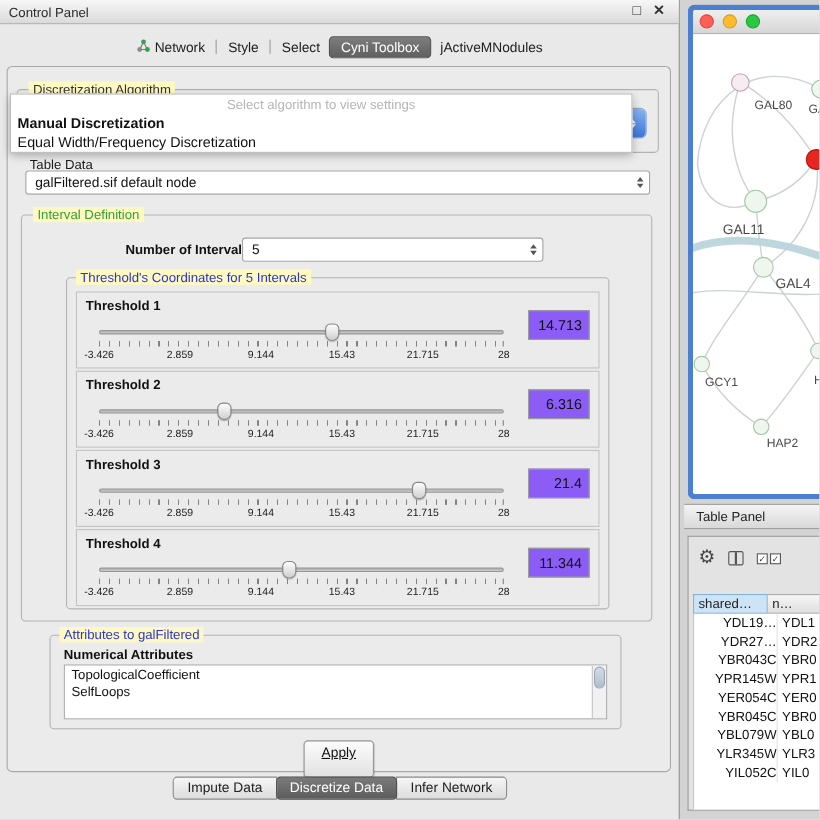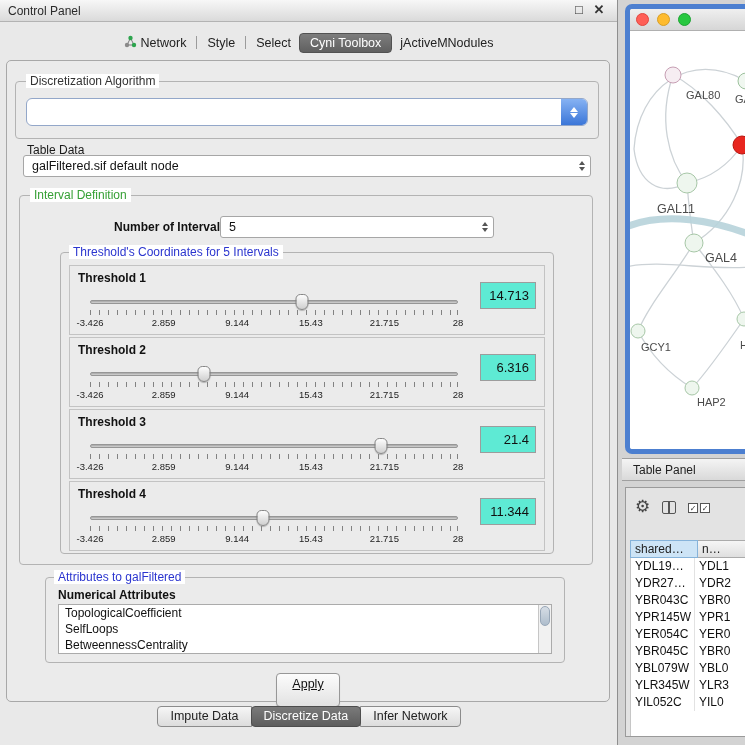--- a/index.html
+++ b/index.html
@@ -23,21 +23,21 @@
     font-size:12.5px; color:#222; white-space:nowrap; }
   .tab.selected { background:linear-gradient(#7d7d7d,#606060); color:#fff;
     border:1px solid #525252; border-radius:4px; padding:2px 10px; }
   .tab-sep { width:1px; height:13px; background:#9b9b9b; margin:0 2px; }
 
   
   .cp-content { position:absolute; left:6px; top:60px; width:604px; height:642px;
     border:1px solid #a8a8a8; border-radius:5px; background:#ebebeb; }
 
   .groupbox { position:absolute; border:1px solid #b3b3b3; border-radius:4px; }
-  .group-title { position:absolute; top:-8px; left:10px; background:#ffffff;
+  .group-title { position:absolute; top:-8px; left:10px; background:#fef9c3;
     padding:0 4px; font-size:12px; color:#333; white-space:nowrap; }
   .title-green { color:#36a035; }
   .title-blue { color:#2b35cf; }
 
   
   .algo-group { left:8px; top:20px; right:10px; height:58px; z-index:1; }
   .algo-combo { position:absolute; left:10px; right:10px; top:16px; height:28px;
     background:#fff; border:1px solid #93a7c9; border-radius:6px; }
   .algo-cap { position:absolute; right:0; top:0; bottom:0; width:26px;
     border-radius:0 5px 5px 0; background:linear-gradient(#86b2f3,#3b76d8);
@@ -65,21 +65,21 @@
   
   .interval-group { left:12px; right:16px; top:134px; height:370px; }
   .numint-label { position:absolute; left:46px; top:24px; font-size:12px; font-weight:bold; color:#111;margin-left:48px; }
   .numint-combo { left:200px; top:20px; width:274px; height:22px; }
   .thr-group { position:absolute; left:40px; top:56px; width:494px; height:302px;
     border:1px solid #b3b3b3; border-radius:4px; }
   .thr-stack { position:absolute; left:8px; right:8px; top:12px; display:flex; flex-direction:column; gap:2px; }
   .thr-block { position:relative; height:70px; border:1px solid #c3c3c3;padding-left:14px; }
   .thr-label { position:absolute; left:8px; top:5px; font-size:12px; font-weight:bold; color:#111; }
   .thr-value { position:absolute; right:8px; top:16px; width:56px; height:27px;
-    background:#5eead4; border:1px solid #9c9c9c; font-size:13px; color:#111;
+    background:#8b5cf6; border:1px solid #9c9c9c; font-size:13px; color:#111;
     text-align:right; padding:5px 6px 0 0; }
   .slider-zone { position:absolute; left:20px; right:86px; top:34px; height:6px; }
   .slider-track { position:absolute; left:0; right:0; top:0; height:4px;
     background:#cbcbcb; border:1px solid #969696; border-radius:2px;
     box-shadow:inset 0 1px 1px rgba(0,0,0,.15); }
   .slider-thumb { position:absolute; top:-6px; width:13px; height:16px;
     transform:translateX(-50%); background:linear-gradient(#fdfdfd,#cfcfcf);
     border:1px solid #868686; border-radius:6px 6px 8px 8px; box-shadow:0 1px 1px rgba(0,0,0,.25); }
   .ticks { position:absolute; left:20px; right:86px; top:44px; height:5px;
     background-image:repeating-linear-gradient(to right,#828282 0,#828282 1px,transparent 1px,transparent 9px);
@@ -138,21 +138,21 @@
     border:1.5px solid #555; border-radius:2px; }
   .col-icon::before { content:""; position:absolute; left:5px; top:0; bottom:0; width:1.5px; background:#555; }
   .chk-icon { position:absolute; top:15px; width:10px; height:10px; border:1px solid #555;
     font-size:8px; line-height:9px; text-align:center; color:#333; background:#fff; }
   .tw-header { position:absolute; left:4px; right:0; top:52px; height:18px; display:flex; }
   .th-cell { font-size:12px; color:#222; padding:1px 0 0 4px; overflow:hidden; white-space:nowrap; }
   .th-c1 { width:68px; background:#cde4f6; border:1px solid #86b3da; }
   .th-c2 { flex:1; background:linear-gradient(#f6f6f6,#dfdfdf); border:1px solid #ababab; border-left:none; }
   .tw-rows { position:absolute; left:4px; right:0; top:70px; bottom:0; background:#fff; border-left:1px solid #c6c6c6; }
   .t-row { display:flex; height:17px; }
-  .t-c1 { width:64px; padding:1px 0 0 4px; font-size:12px; color:#111; border-right:1px solid #e2e2e2; overflow:hidden; white-space:nowrap; }
+  .t-c1 { width:76px; padding:1px 0 0 4px; font-size:12px; color:#111; border-right:1px solid #e2e2e2; overflow:hidden; white-space:nowrap;text-align:right; }
   .t-c2 { flex:1; padding:1px 0 0 4px; font-size:12px; color:#111; overflow:hidden; white-space:nowrap; }
 </style>
 </head>
 <body>
 
 <div class="stage">
 
   <div class="cp-window">
     <div class="cp-titlebar">
       <span class="cp-title">Control Panel</span>
@@ -195,20 +195,25 @@
       <div class="groupbox algo-group">
         <span class="group-title">Discretization Algorithm</span>
         <div class="algo-combo">
           <div class="algo-cap">
             <div class="cap-arrow-up"></div>
               <div class="cap-arrow-dn"></div>
           </div>
         </div>
       </div>
 
+      <div class="algo-popup">
+        <div class="popup-placeholder">Select algorithm to view settings</div>
+        <div class="popup-opt-bold">Manual Discretization</div>
+        <div class="popup-opt">Equal Width/Frequency Discretization</div>
+      </div>
 
       <div class="td-label">Table Data</div>
       <div class="combo td-combo">
         <span>galFiltered.sif default node</span>
         <span class="steppers">
             <span class="st-up"></span>
             <span class="st-dn"></span>
           </span>
       </div>
 
@@ -302,21 +307,20 @@
           </div>
         </div>
       </div>
 
       <div class="groupbox attr-group">
         <span class="group-title title-blue" style="left:8px;">Attributes to galFiltered</span>
         <div class="attr-sub">Numerical Attributes</div>
         <div class="attr-list">
           <div class="attr-item">TopologicalCoefficient</div>
           <div class="attr-item">SelfLoops</div>
-          <div class="attr-item">BetweennessCentrality</div>
           <div class="attr-scroll">
             <div class="attr-thumb"></div>
           </div>
         </div>
       </div>
 
       <div class="apply-btn">Apply</div>
     </div>
 
     <div class="bottom-tabs">

